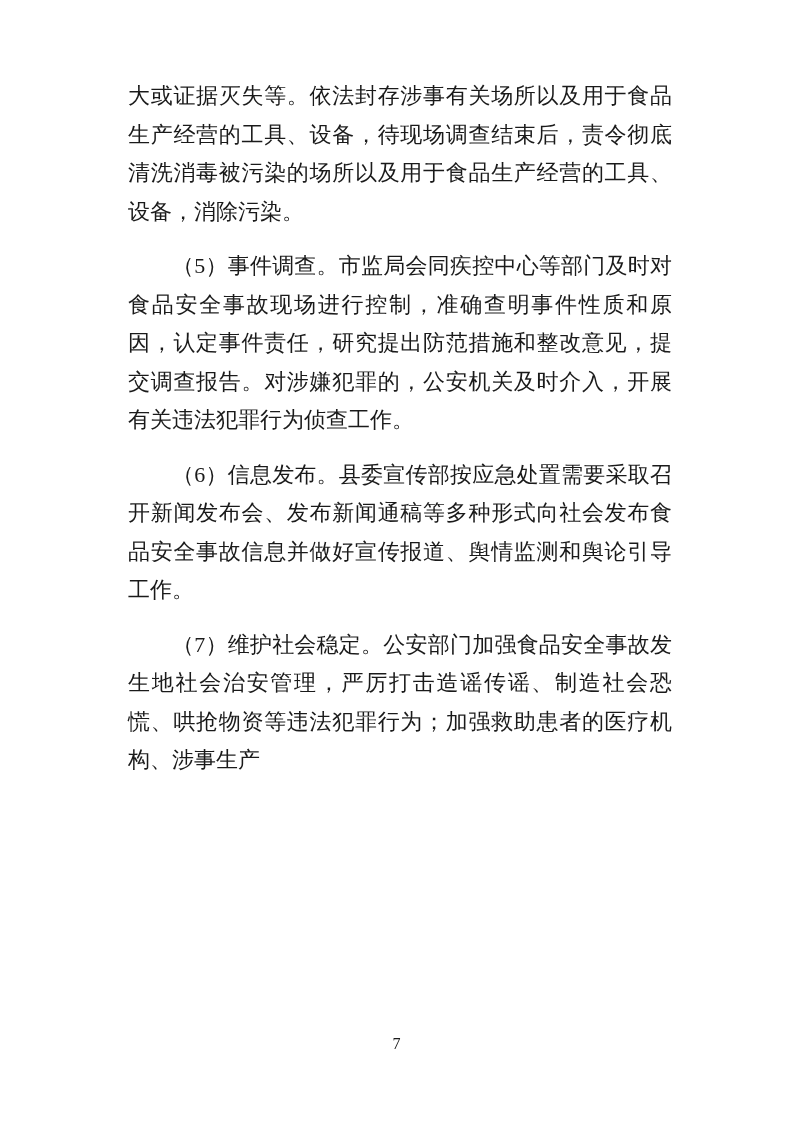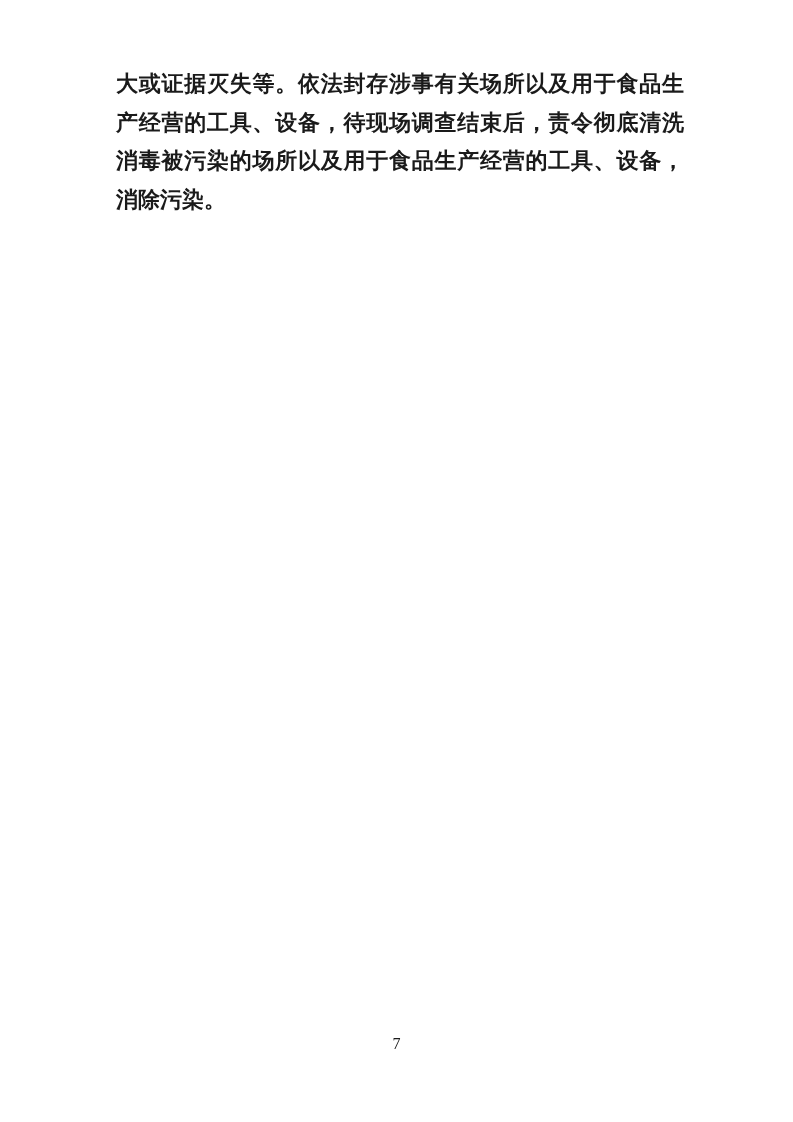--- a/index.html
+++ b/index.html
@@ -20,24 +20,23 @@
     position: absolute;
     left: 112px;
     top: 61px;
     width: 576px;
     font-size: 22px;
     line-height: 38.5px;
     text-align: justify;
     letter-spacing: 0;
   }
   .text-block p {
-    margin: 4px;
+    margin: 16px;
     padding: 0;
     text-indent: 2em;
-    font-weight: bold;
   }
   .text-block p.continuation {
     text-indent: 0;
   }
   .page-number {
     position: absolute;
     left: 0;
     top: 1034px;
     width: 100%;
     text-align: center;
@@ -45,16 +44,19 @@
     line-height: 20px;
     color: #1a1a1a;
   }
 </style>
 </head>
 <body>
 
 <div class="doc-page">
   <div class="text-block">
     <p class="continuation">大或证据灭失等。依法封存涉事有关场所以及用于食品生产经营的工具、设备，待现场调查结束后，责令彻底清洗消毒被污染的场所以及用于食品生产经营的工具、设备，消除污染。</p>
+    <p>（5）事件调查。市监局会同疾控中心等部门及时对食品安全事故现场进行控制，准确查明事件性质和原因，认定事件责任，研究提出防范措施和整改意见，提交调查报告。对涉嫌犯罪的，公安机关及时介入，开展有关违法犯罪行为侦查工作。</p>
+    <p>（6）信息发布。县委宣传部按应急处置需要采取召开新闻发布会、发布新闻通稿等多种形式向社会发布食品安全事故信息并做好宣传报道、舆情监测和舆论引导工作。</p>
+    <p>（7）维护社会稳定。公安部门加强食品安全事故发生地社会治安管理，严厉打击造谣传谣、制造社会恐慌、哄抢物资等违法犯罪行为；加强救助患者的医疗机构、涉事生产</p>
   </div>
 
   <div class="page-number">7</div>
 </div>
 
 </body></html>

